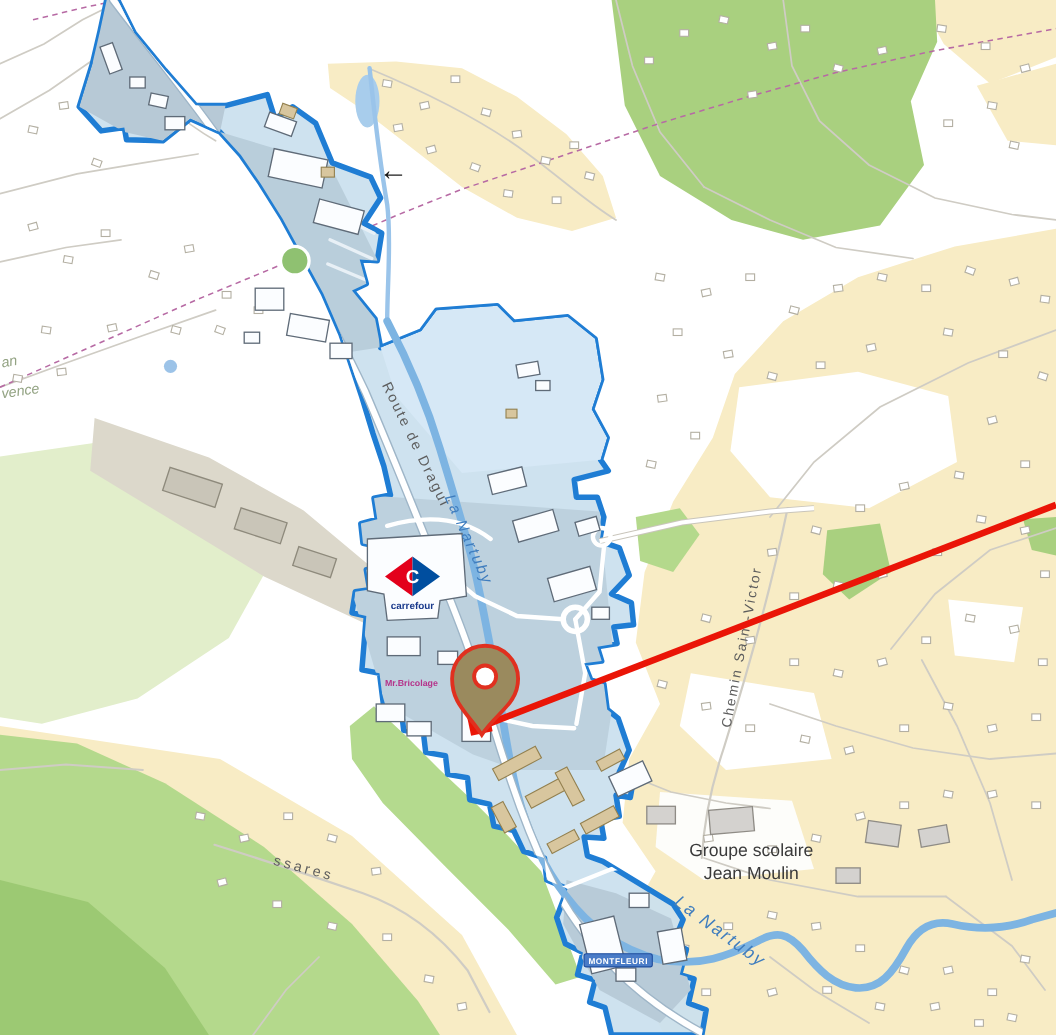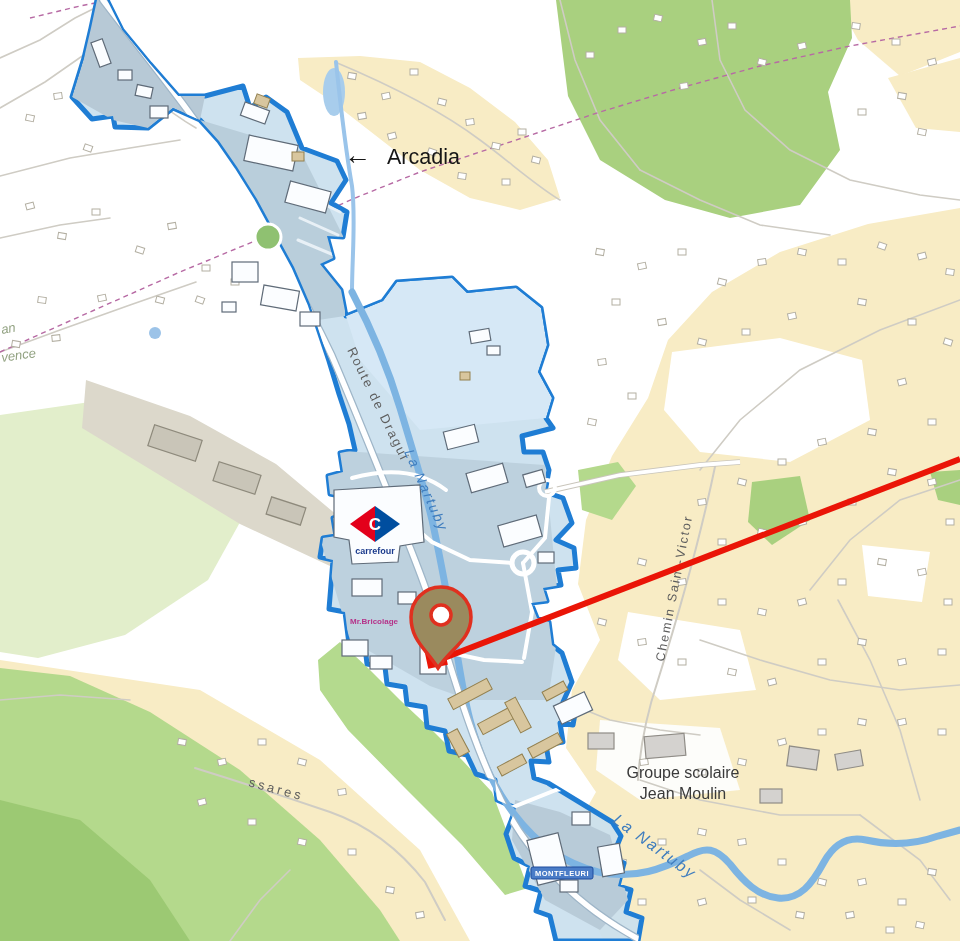--- a/index.html
+++ b/index.html
@@ -378,16 +378,15 @@
 
   <g>
     <path d="M 438,668 C 425,648 411,640 411,617 A 30,30 0 1 1 471,617 C 471,640 451,648 438,668 Z" stroke="#e0301f" stroke-width="3.5" fill="#9a8a5e"></path>
     <circle cx="441" cy="615" r="10" fill="#ffffff" stroke="#e0301f" stroke-width="3.5"></circle>
   </g>
 </svg>
 
 <div class="annotation">
   <span class="arrow">←</span>
   <div>
-    <div class="ann-l2">Arcadia</div>
   </div>
 </div>
 </div>
 
 </body></html>

